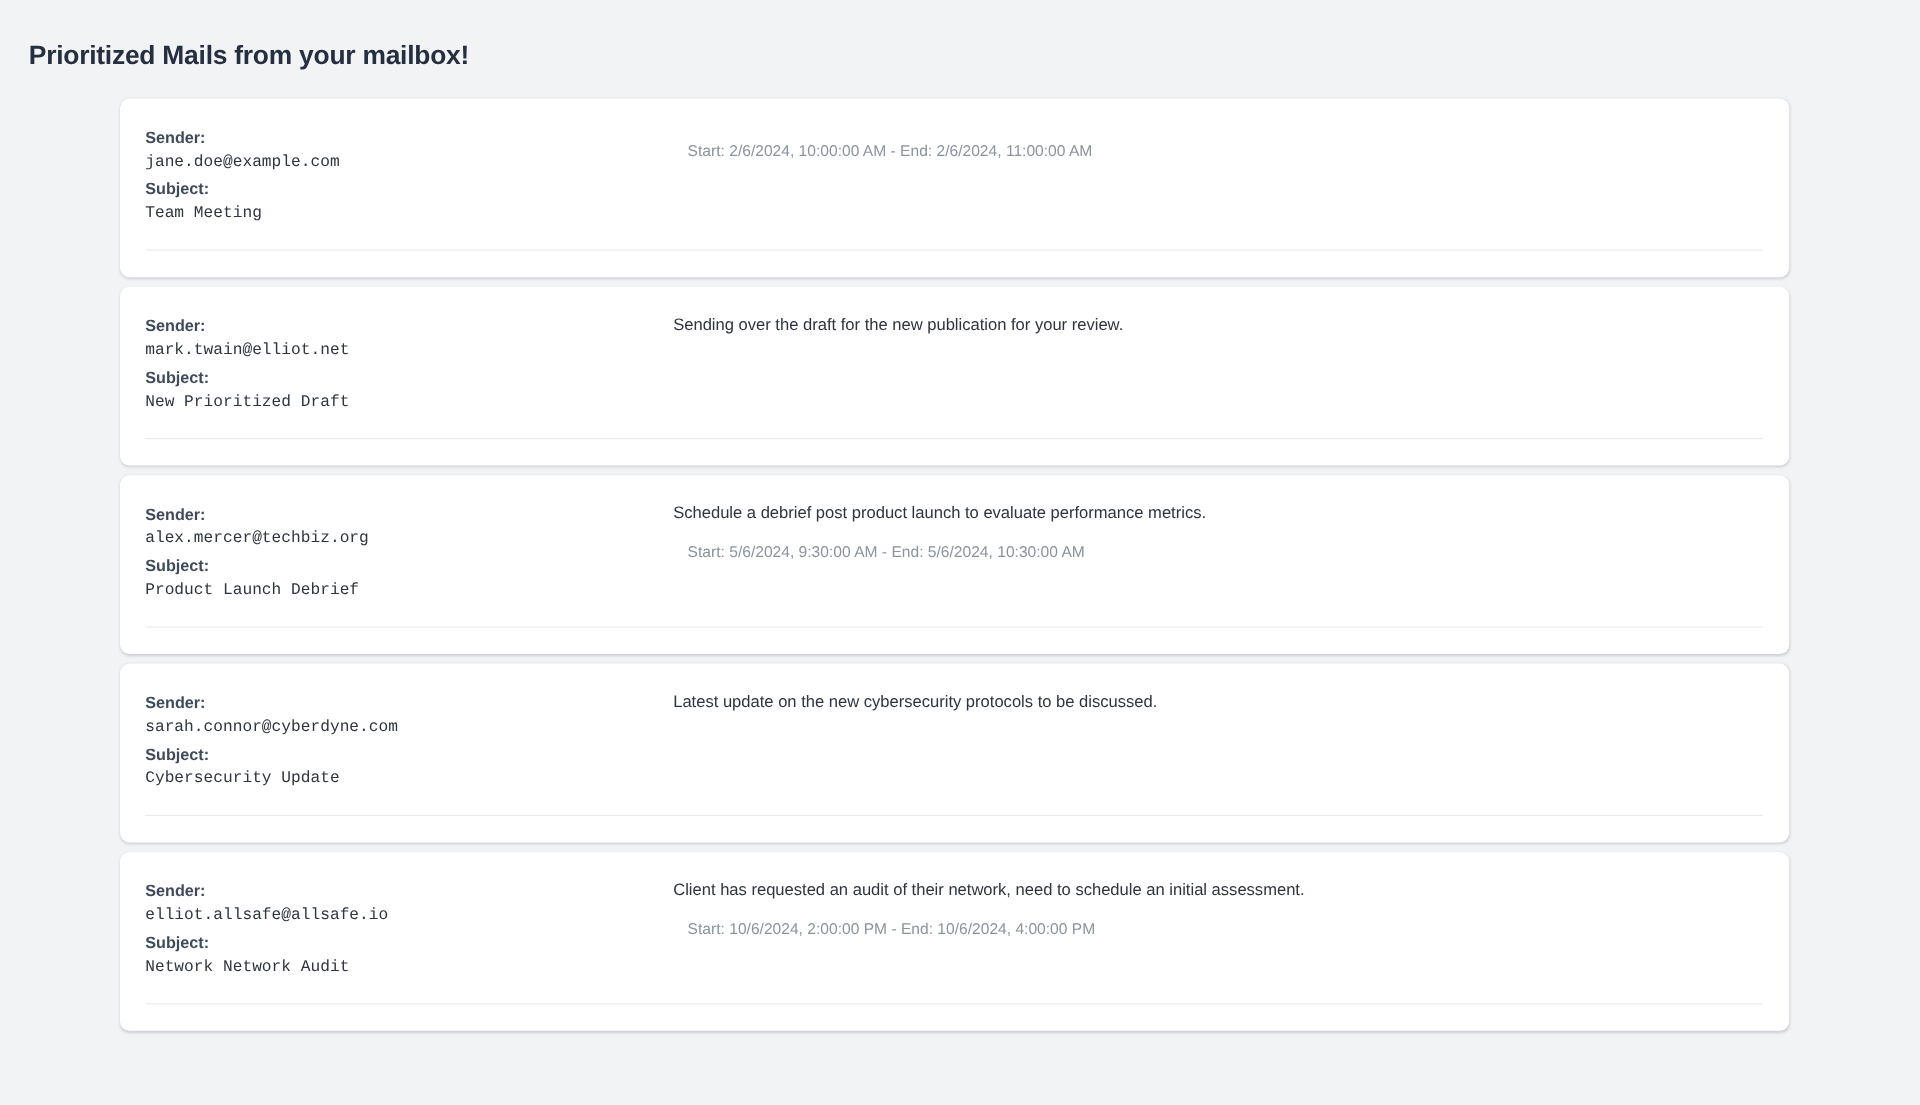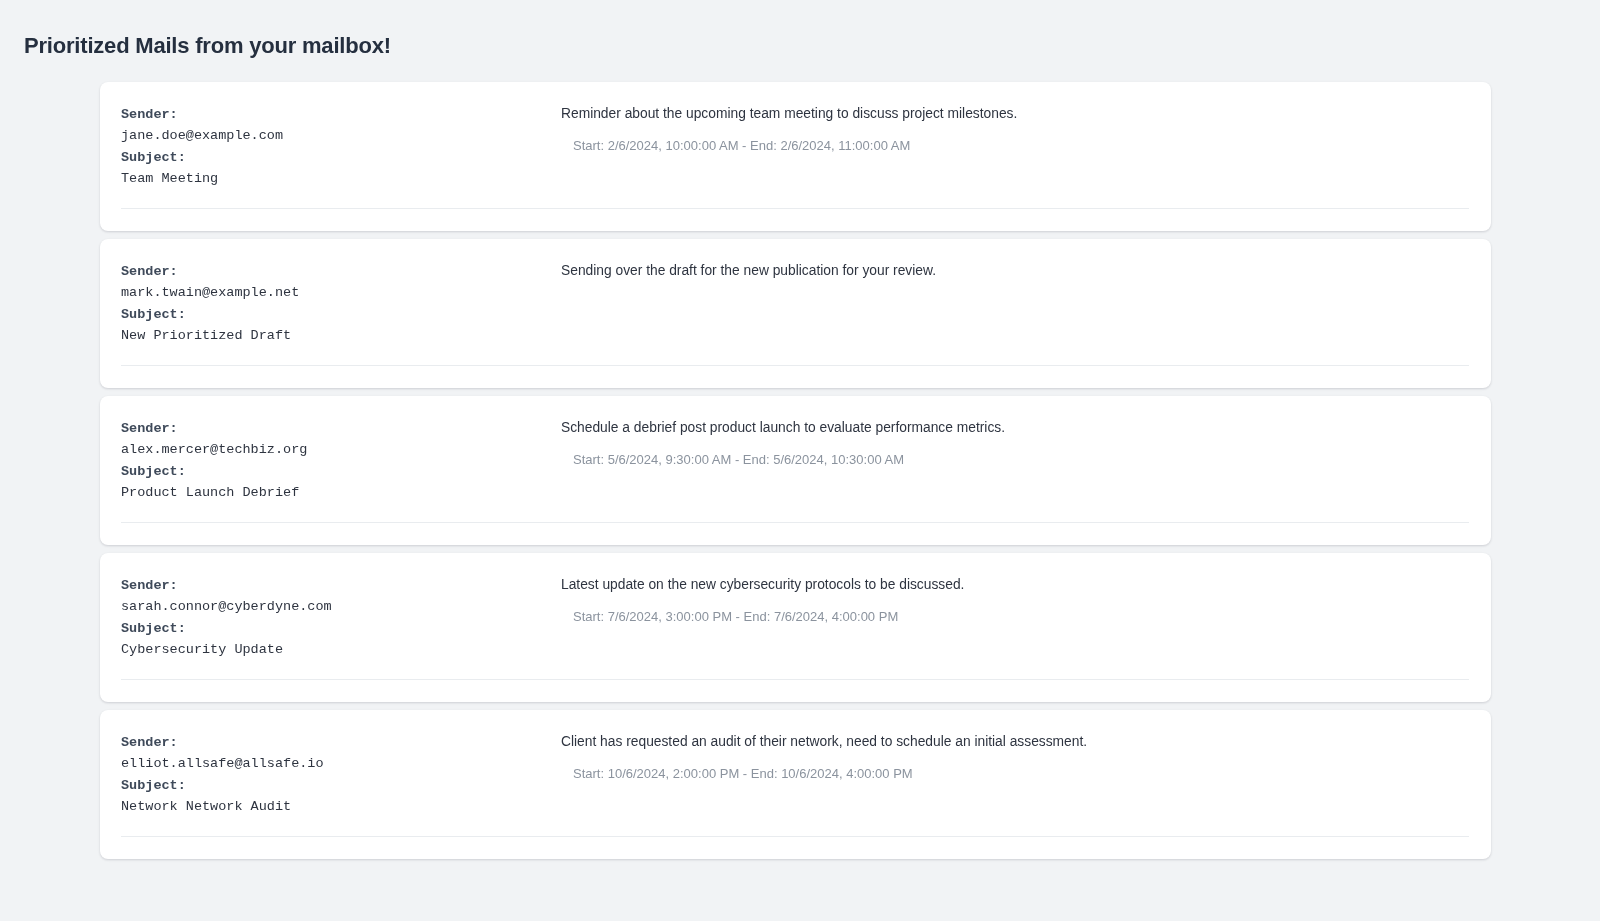--- a/index.html
+++ b/index.html
@@ -53,21 +53,20 @@
     width: 440px;
     flex: 0 0 440px;
     padding-top: 0;
   }
   .field-label {
     font-size: 13.5px;
     font-weight: bold;
     color: #3f4a5a;
     line-height: 21px;
     margin: 0;
-    font-family: Liberation Mono, monospace;
   }
   .field-value {
     font-size: 13.5px;
     font-weight: normal;
     color: #2e3440;
     line-height: 21px;
     margin: 0 0 1px 0;
     font-family: Liberation Mono, monospace;
   }
   .field-value.last { margin-bottom: 0; }
@@ -109,34 +108,33 @@
 
     <div class="mail-card">
       <div class="mail-card-inner">
         <div class="mail-left">
           <div class="field-label">Sender:</div>
           <div class="field-value">jane.doe@example.com</div>
           <div class="field-label">Subject:</div>
           <div class="field-value last">Team Meeting</div>
         </div>
         <div class="mail-right">
-          <p class="mail-body">Reminder about the upcoming team meeting to discuss project milestones.</p>
           <p class="mail-times">Start: 2/6/2024, 10:00:00 AM - End: 2/6/2024, 11:00:00 AM</p>
         </div>
       </div>
       <div class="spacer-to-divider"></div>
       <hr class="card-divider">
       <div class="card-footer-space"></div>
     </div>
 
     <div class="mail-card">
       <div class="mail-card-inner">
         <div class="mail-left">
           <div class="field-label">Sender:</div>
-          <div class="field-value">mark.twain@example.net</div>
+          <div class="field-value">mark.twain@elliot.net</div>
           <div class="field-label">Subject:</div>
           <div class="field-value last">New Prioritized Draft</div>
         </div>
         <div class="mail-right">
           <p class="mail-body">Sending over the draft for the new publication for your review.</p>
 
         </div>
       </div>
       <div class="spacer-to-divider"></div>
       <hr class="card-divider">
@@ -164,21 +162,20 @@
     <div class="mail-card">
       <div class="mail-card-inner">
         <div class="mail-left">
           <div class="field-label">Sender:</div>
           <div class="field-value">sarah.connor@cyberdyne.com</div>
           <div class="field-label">Subject:</div>
           <div class="field-value last">Cybersecurity Update</div>
         </div>
         <div class="mail-right">
           <p class="mail-body">Latest update on the new cybersecurity protocols to be discussed.</p>
-          <p class="mail-times">Start: 7/6/2024, 3:00:00 PM - End: 7/6/2024, 4:00:00 PM</p>
         </div>
       </div>
       <div class="spacer-to-divider"></div>
       <hr class="card-divider">
       <div class="card-footer-space"></div>
     </div>
 
     <div class="mail-card">
       <div class="mail-card-inner">
         <div class="mail-left">

